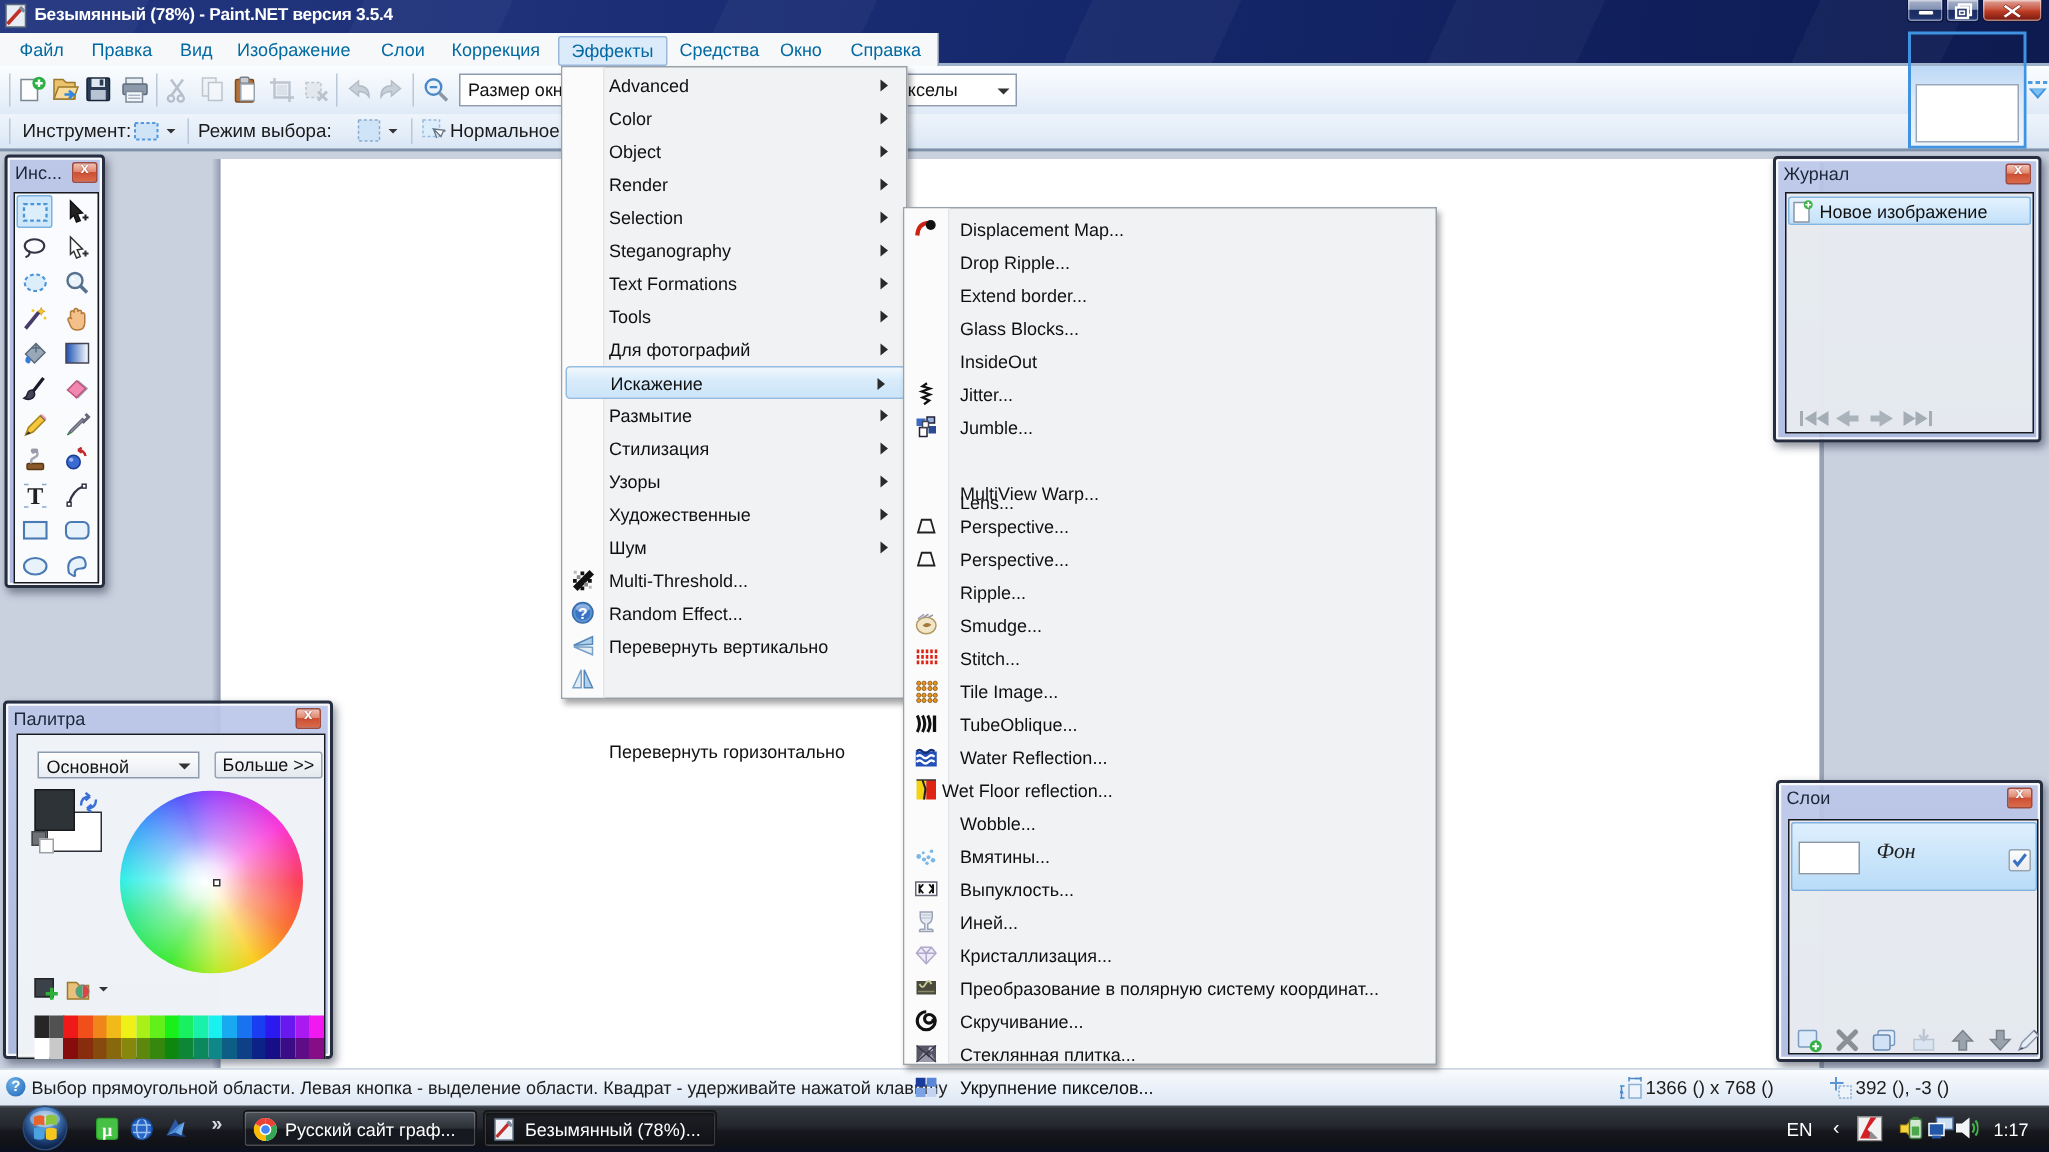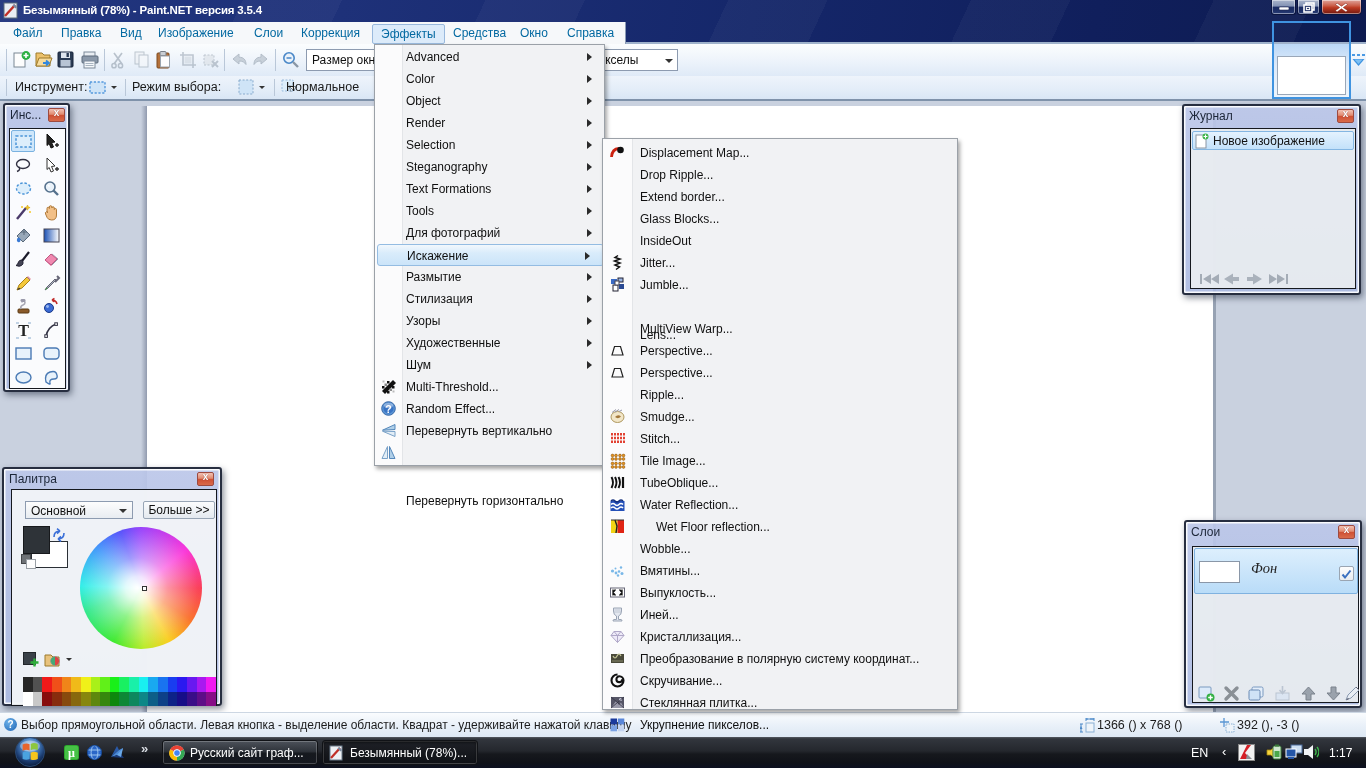--- a/index.html
+++ b/index.html
@@ -216,21 +216,21 @@
   <div class="tlabel" style="left:132px;">Режим выбора:</div>
   <svg class="abs" style="left:238px;top:3px;width:16px;height:16px;" viewBox="0 0 16 16">
         <rect x="1" y="1" width="14" height="14" fill="#cfe4f7" stroke="#88aacc" stroke-dasharray="2 1.6"></rect>
       </svg>
   <div class="darr" style="left:259px;top:10px;"></div>
   <div class="tsep2" style="left:274px;"></div>
   <svg class="abs" style="left:281px;top:3px;width:16px;height:16px;" viewBox="0 0 16 16">
         <rect x="1" y="1" width="11" height="11" fill="#ddeefb" stroke="#99bbdd" stroke-dasharray="2 1.5"></rect>
         <path d="M8 7l5 5 1.5-3.5L17 8z M8 7l2.2 6" fill="#fff" stroke="#667788" stroke-width="0.9"></path>
       </svg>
-  <div class="tlabel" style="left:286px;">Нормальное</div>
+  <div class="tlabel" style="left:300px;">Нормальное</div>
   <div class="darr" style="left:374px;top:10px;"></div>
 </div>
 <div id="tbline" class="abs"></div>
 <div class="abs" style="left:0;top:101px;width:1366px;height:5px;background:linear-gradient(rgba(88,99,116,0.5),rgba(88,99,116,0));"></div>
 
 <div class="abs" style="left:1272px;top:21px;width:79px;height:78px;border:2px solid #3f93e0;background:transparent;">
   <div style="position:absolute;left:0;top:21px;width:75px;height:53px;background:linear-gradient(#bcd8f6,#dceafa 40%,#eef5fc);"></div>
   <div style="position:absolute;left:3px;top:33px;width:69px;height:39px;background:#fff;border:1px solid #9aa7b8;"></div>
 </div>
 <div class="abs" style="left:1352px;top:54px;width:13px;height:14px;">
@@ -723,21 +723,21 @@
 <div class="mi" style="top:355px;width:354px;">
         <span class="txt" style="left:36px;">Water Reflection...</span>
       </div>
 <svg class="micon" style="left:6px;top:379px;" viewBox="0 0 17 17">
         <rect x="2" y="2" width="6.5" height="13" fill="#f2d414"></rect>
         <rect x="8.5" y="2" width="6.5" height="13" fill="#e02414"></rect>
         <path d="M6 2 L8 8 L7 15" stroke="#222" stroke-width="1.4" fill="none"></path>
         <path d="M2 2h13" stroke="#333"></path>
       </svg>
 <div class="mi" style="top:377px;width:354px;">
-        <span class="txt" style="left:52px;">Wet Floor reflection...</span>
+        <span class="txt" style="left:24px;">Wet Floor reflection...</span>
       </div>
 <div class="mi" style="top:399px;width:354px;">
         <span class="txt" style="left:36px;">Wobble...</span>
       </div>
 <svg class="micon" style="left:6px;top:423px;" viewBox="0 0 17 17">
         <g fill="#7ab8e8">
           <circle cx="3.5" cy="9" r="1.6"></circle>
           <circle cx="7" cy="11" r="1.4"></circle>
           <circle cx="10" cy="9.5" r="1.3"></circle>
           <circle cx="13" cy="11.5" r="1.5"></circle>

